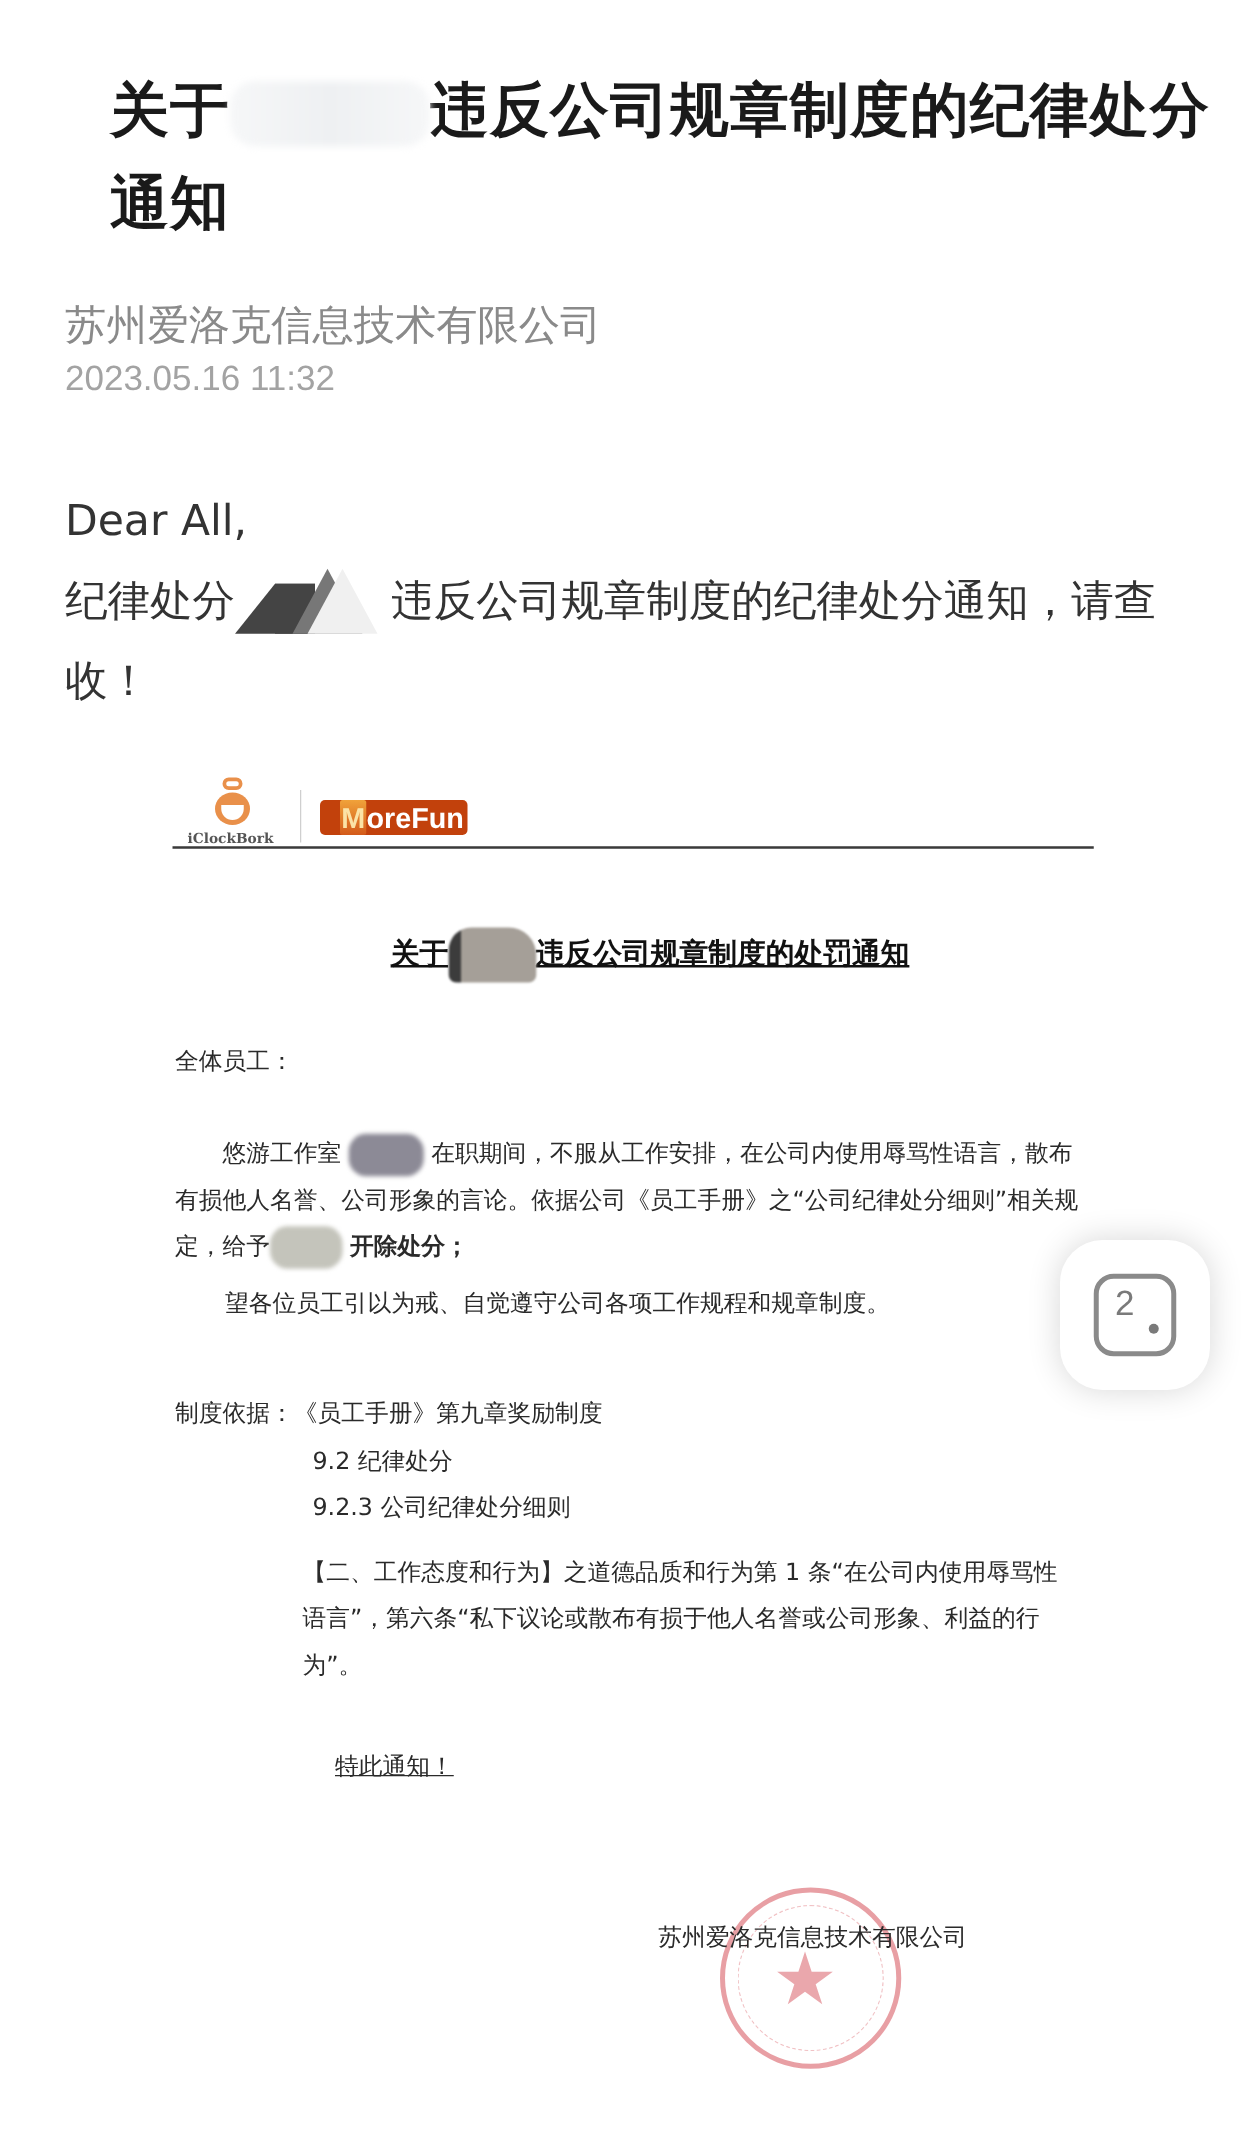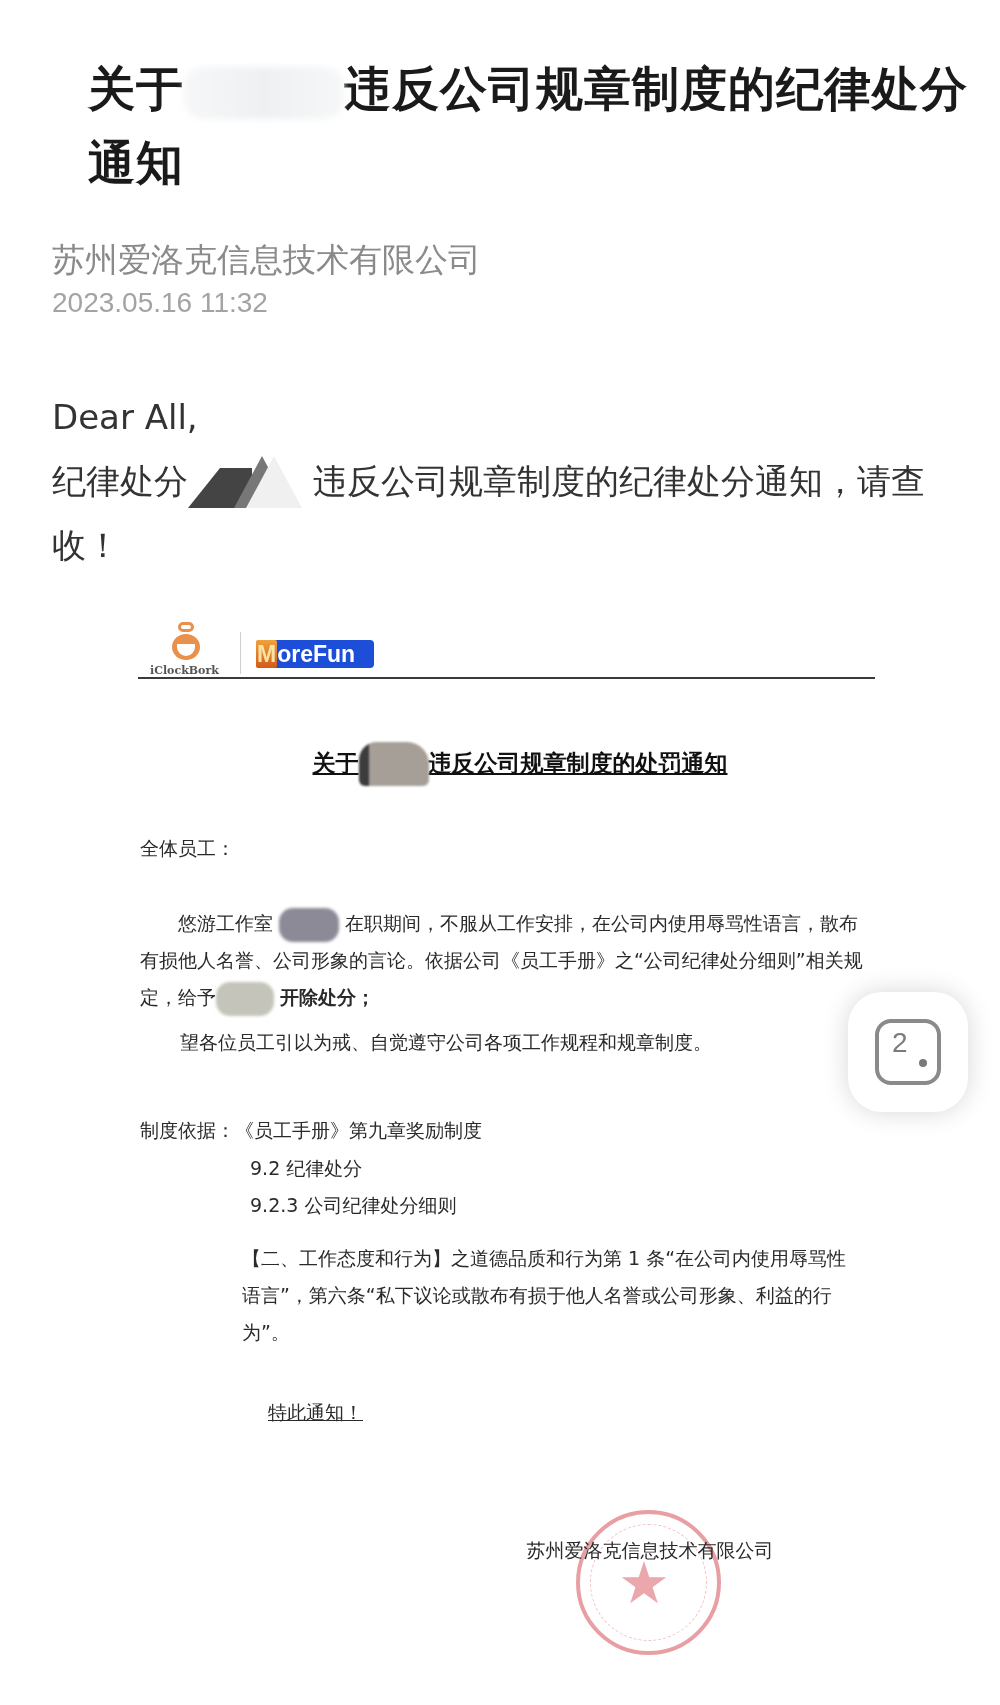--- a/index.html
+++ b/index.html
@@ -16,21 +16,21 @@
   .redact-body::before { content:""; position:absolute; left:0; top:8px; width:0; height:0;
      border-left:32px solid transparent; border-right:32px solid #444; border-bottom:40px solid #444; }
   .redact-body::after { content:""; position:absolute; left:58px; top:-4px; width:0; height:0;
      border-left:28px solid transparent; border-right:28px solid transparent; border-bottom:52px solid #f0f0f0; filter:drop-shadow(-12px 0 0 #777); }
   .logo1 { left:150px; top:622px; width:80px; height:60px; }
   .clock-head { position:absolute; left:22px; top:12px; width:28px; height:26px; background:#e9904a; border-radius:50%; }
   .clock-face { position:absolute; left:27px; top:22px; width:18px; height:12px; background:#fff; border-radius:0 0 9px 9px; }
   .clock-key { position:absolute; left:28px; top:0; width:16px; height:10px; border:3px solid #e9904a; border-radius:6px; box-sizing:border-box; }
   .clock-text { position:absolute; left:0; top:42px; font-size:11px; color:#555; font-weight:bold; font-family:"DejaVu Serif", serif; }
   .logo-sep { left:240px; top:632px; width:1px; height:42px; background:#cfcfcf; }
-  .logo2 { left:256px; top:640px; width:118px; height:28px; background:#1d4ed8; border-radius:4px; color:#fff; font-weight:bold; font-size:23px; line-height:28px; padding-left:0; box-sizing:border-box; font-family:"Liberation Sans", sans-serif; }
+  .logo2 { left:256px; top:640px; width:118px; height:28px; background:#c2410c; border-radius:4px; color:#fff; font-weight:bold; font-size:23px; line-height:28px; padding-left:16px; box-sizing:border-box; font-family:"Liberation Sans", sans-serif; }
   .logo2 .m { display:inline-block; background:linear-gradient(180deg,#f0a23a,#d35a1a); color:#fbe3a6; padding:0 1px; border-radius:2px; }
   .doc-rule { left:138px; top:677px; width:737px; height:2px; background:#3a3a3a; }
   .doc-title { left:0; width:1000px; top:742px; text-align:center; font-size:23px; font-weight:bold; color:#111; padding-left:40px; box-sizing:border-box;text-decoration:underline; }
   .redact-doc { display:inline-block; width:70px; height:44px; vertical-align:middle; border-radius:18px 22px 6px 6px;
                 background:linear-gradient(90deg,#3c3c3c 0 14%, #a59f98 14% 100%); filter:blur(1px); }
   .doc-text { font-size:19px; color:#2a2a2a; }
   .p1 { left:140px; top:836px; }
   .para { left:140px; top:905px; width:730px; line-height:37px; }
   .redact-small { display:inline-block; width:60px; height:34px; vertical-align:middle; border-radius:14px; background:#8c8a96; filter:blur(1.5px); }
   .redact-small2 { display:inline-block; width:58px; height:34px; vertical-align:middle; border-radius:14px; background:#c4c4bb; filter:blur(1.5px); }

